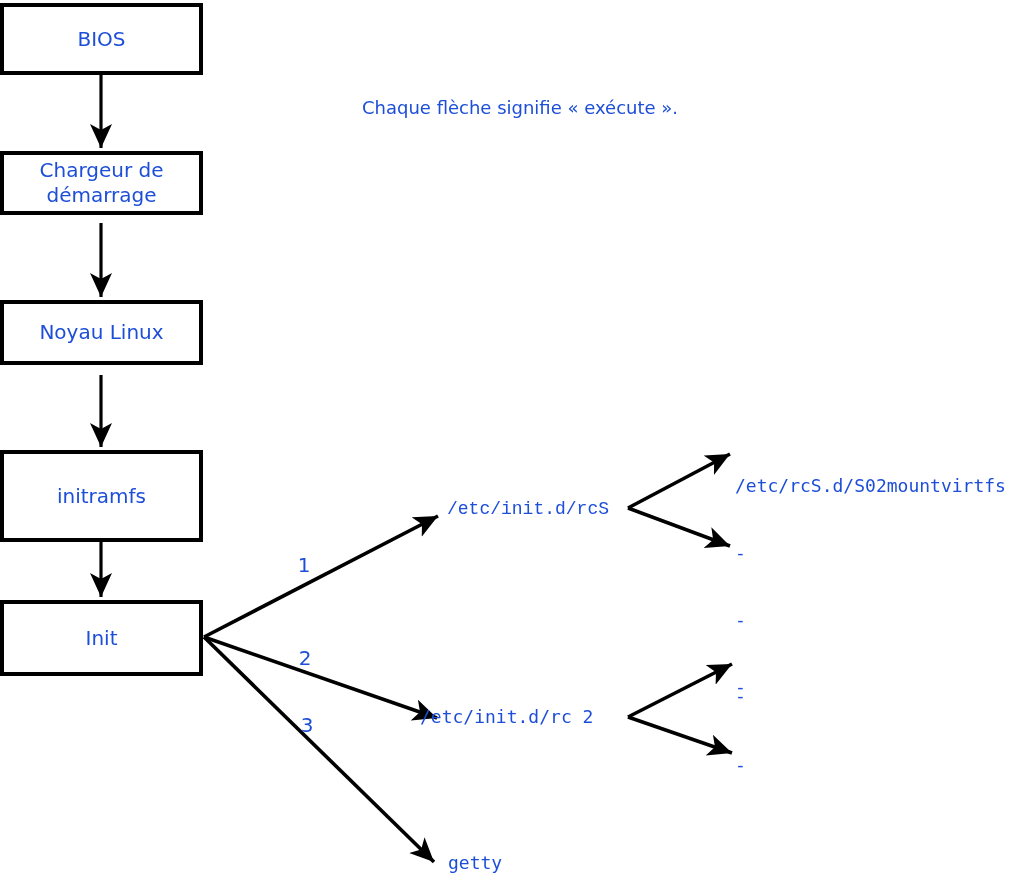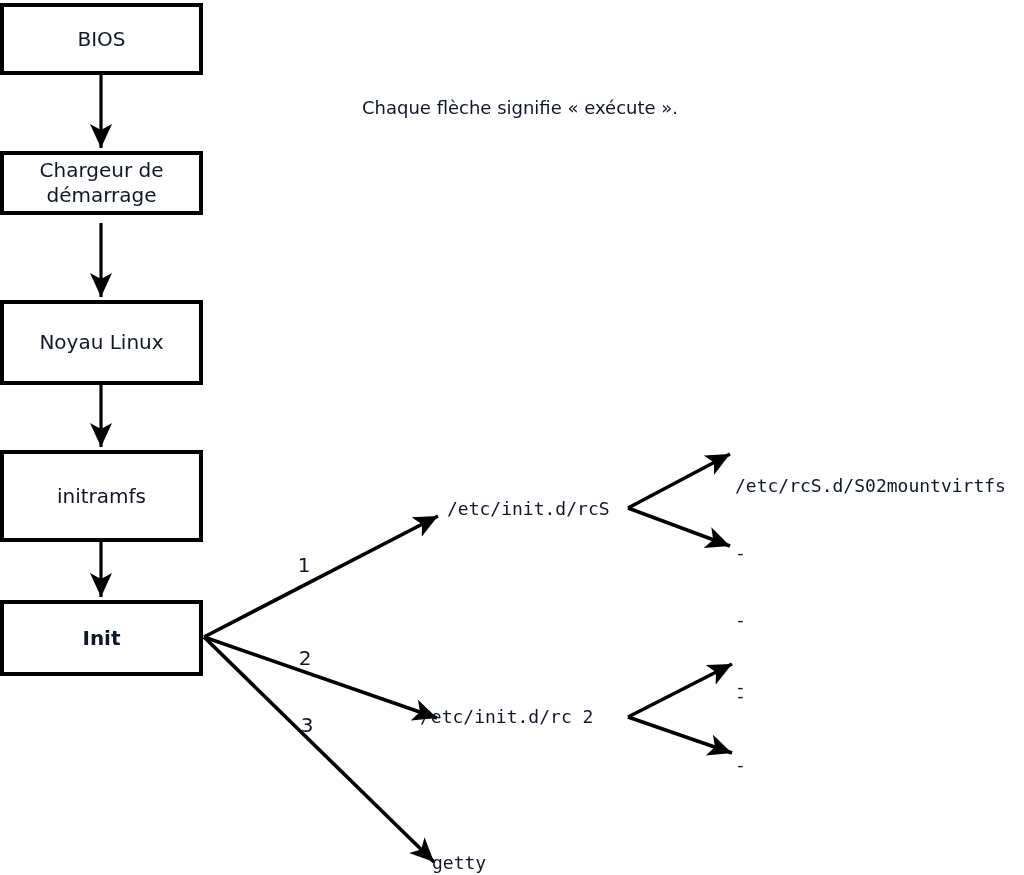--- a/index.html
+++ b/index.html
@@ -5,21 +5,21 @@
   html, body {
     margin: 0;
     padding: 0;
     background: #ffffff;
   }
   .canvas {
     position: relative;
     width: 1024px;
     height: 875px;
     background: #ffffff;
-    color: #0f172a;
+    color: #1d4ed8;
     font-family: "DejaVu Sans", "Liberation Sans", sans-serif;
     overflow: hidden;
   }
   .arrow-layer {
     position: absolute;
     left: 0;
     top: 0;
   }
   .arrow-layer line {
     stroke: #000000;
@@ -36,23 +36,23 @@
     display: flex;
     align-items: center;
     justify-content: center;
     text-align: center;
     font-size: 20px;
     line-height: 25px;
     white-space: pre-line;
   }
   .node-bios      { top: 3px;   height: 72px; }
   .node-bootloader{ top: 151px; height: 64px; }
-  .node-kernel    { top: 300px; height: 85px; }
+  .node-kernel    { top: 300px; height: 65px; }
   .node-initramfs { top: 450px; height: 92px; }
-  .node-init      { top: 600px; height: 76px; font-weight: bold; }
+  .node-init      { top: 600px; height: 76px; }
   .note {
     position: absolute;
     left: 362px;
     top: 97px;
     font-size: 18px;
     line-height: 22px;
     white-space: pre;
   }
   .branch-num {
     position: absolute;
@@ -64,23 +64,23 @@
   .num-1 { left: 292px; top: 555px; }
   .num-2 { left: 293px; top: 648px; }
   .num-3 { left: 295px; top: 715px; }
   .mono {
     position: absolute;
     font-family: "DejaVu Sans Mono", "Liberation Mono", monospace;
     font-size: 18px;
     line-height: 18px;
     white-space: pre;
   }
-  .target-rcs   { left: 447px; top: 500px; }
+  .target-rcs   { left: 447px; top: 500px; font-family: Liberation Mono, monospace; }
   .target-rc2   { left: 420px; top: 708px; }
-  .target-getty { left: 432px; top: 854px; }
+  .target-getty { left: 448px; top: 854px; }
   .listing {
     position: absolute;
     font-family: "DejaVu Sans Mono", "Liberation Mono", monospace;
     font-size: 18px;
     white-space: pre;
   }
   .listing-rcs { left: 735px; top: 431px; }
   .listing-rcs div { height: 25px; line-height: 25px; }
   .listing-rc2 { left: 735px; top: 640px; }
   .listing-rc2 div { height: 27px; line-height: 27px; }

